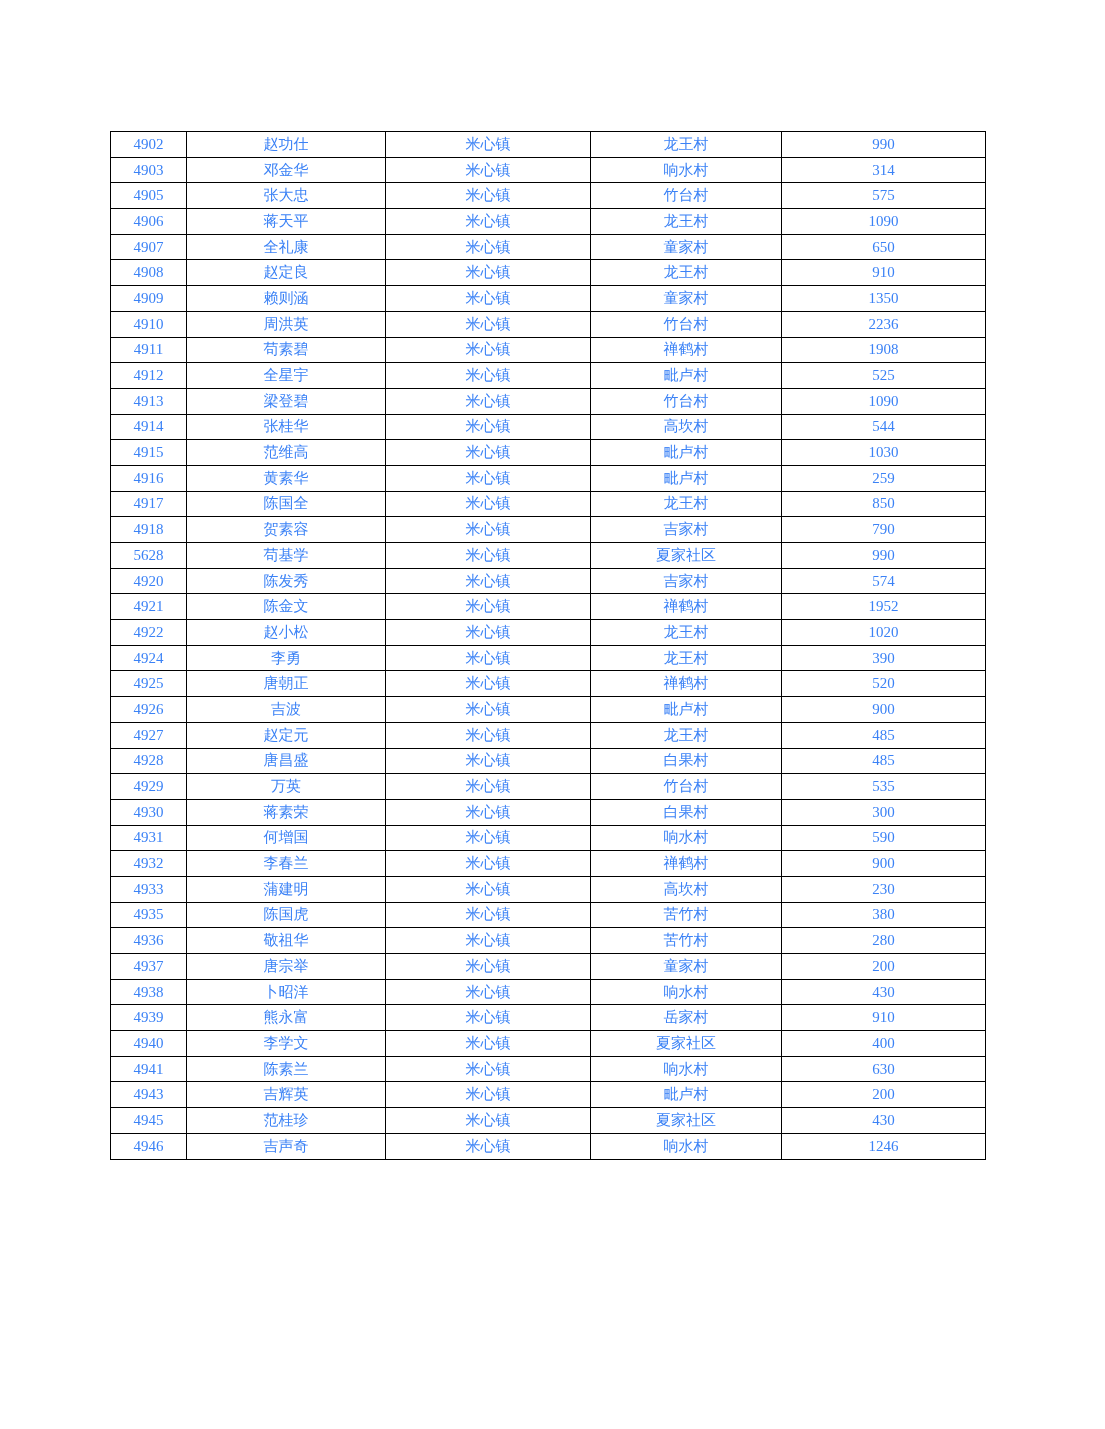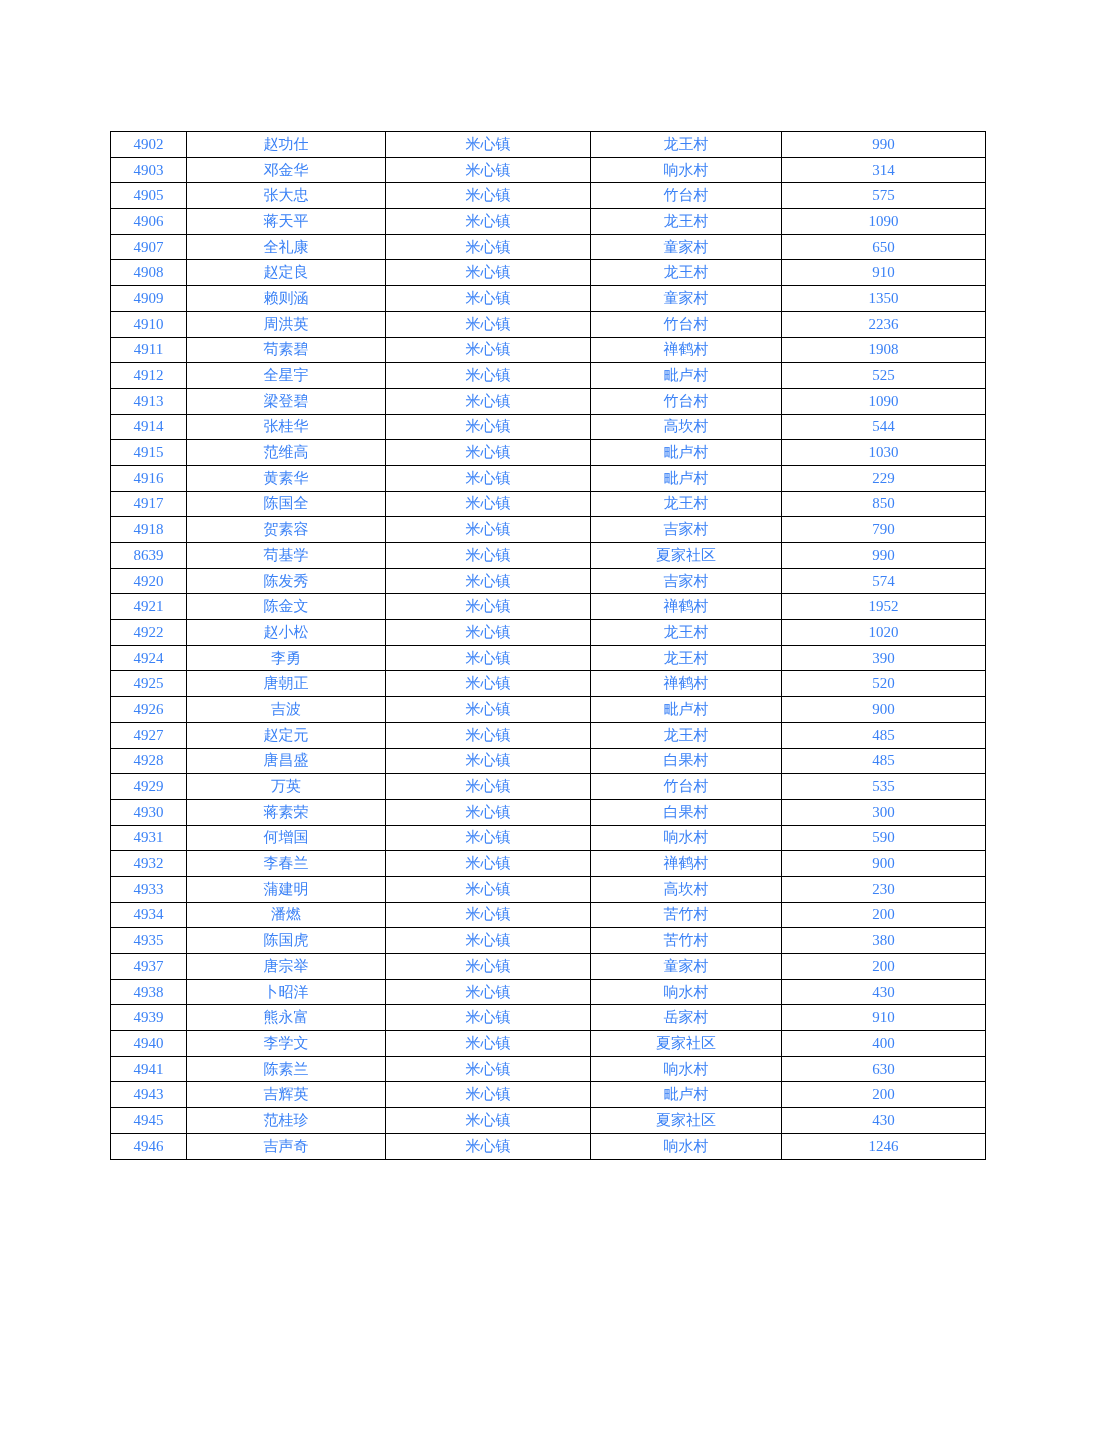--- a/index.html
+++ b/index.html
@@ -137,38 +137,38 @@
           <td>范维高</td>
           <td>米心镇</td>
           <td>毗卢村</td>
           <td>1030</td>
         </tr>
         <tr>
           <td>4916</td>
           <td>黄素华</td>
           <td>米心镇</td>
           <td>毗卢村</td>
-          <td>229</td>
+          <td>259</td>
         </tr>
         <tr>
           <td>4917</td>
           <td>陈国全</td>
           <td>米心镇</td>
           <td>龙王村</td>
           <td>850</td>
         </tr>
         <tr>
           <td>4918</td>
           <td>贺素容</td>
           <td>米心镇</td>
           <td>吉家村</td>
           <td>790</td>
         </tr>
         <tr>
-          <td>8639</td>
+          <td>5628</td>
           <td>苟基学</td>
           <td>米心镇</td>
           <td>夏家社区</td>
           <td>990</td>
         </tr>
         <tr>
           <td>4920</td>
           <td>陈发秀</td>
           <td>米心镇</td>
           <td>吉家村</td>
@@ -252,32 +252,32 @@
           <td>900</td>
         </tr>
         <tr>
           <td>4933</td>
           <td>蒲建明</td>
           <td>米心镇</td>
           <td>高坎村</td>
           <td>230</td>
         </tr>
         <tr>
-          <td>4934</td>
-          <td>潘燃</td>
-          <td>米心镇</td>
-          <td>苦竹村</td>
-          <td>200</td>
-        </tr>
-        <tr>
           <td>4935</td>
           <td>陈国虎</td>
           <td>米心镇</td>
           <td>苦竹村</td>
           <td>380</td>
+        </tr>
+        <tr>
+          <td>4936</td>
+          <td>敬祖华</td>
+          <td>米心镇</td>
+          <td>苦竹村</td>
+          <td>280</td>
         </tr>
         <tr>
           <td>4937</td>
           <td>唐宗举</td>
           <td>米心镇</td>
           <td>童家村</td>
           <td>200</td>
         </tr>
         <tr>
           <td>4938</td>

